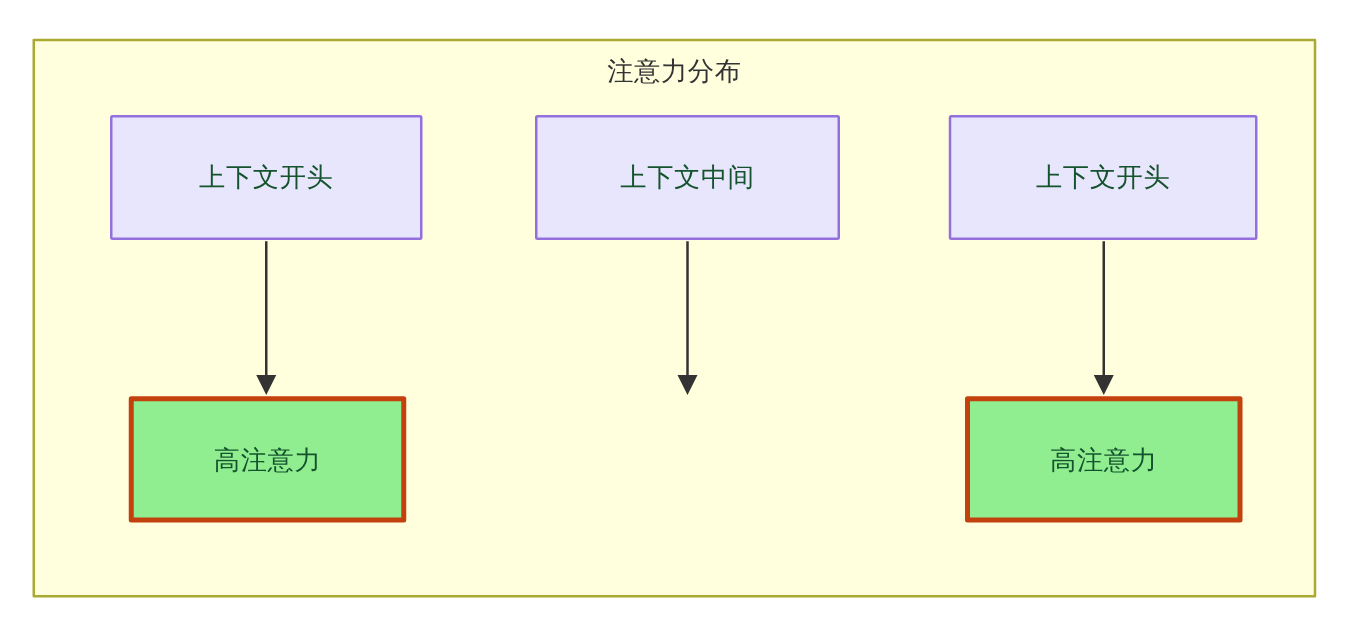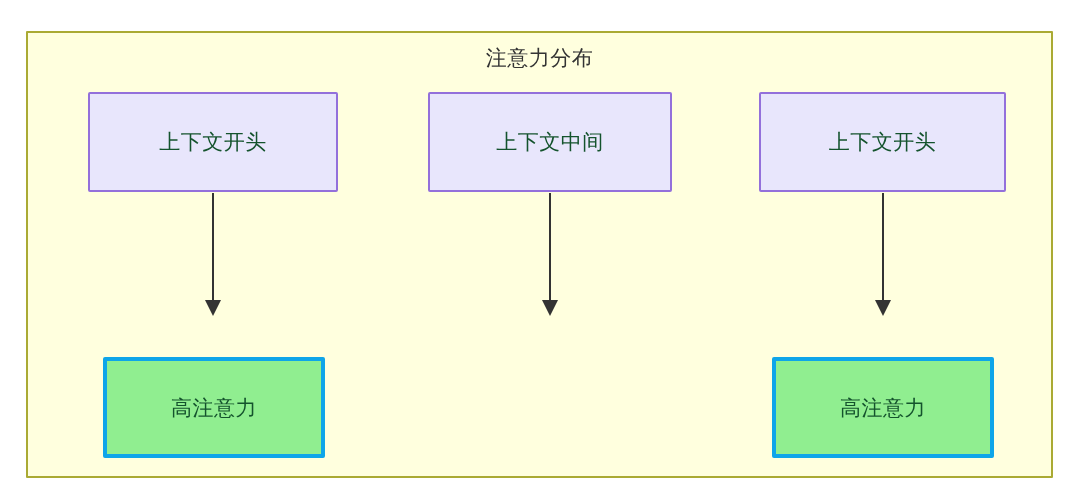--- a/index.html
+++ b/index.html
@@ -55,23 +55,22 @@
     font-size: 21px;
     color: #14532d;
     letter-spacing: 0.5px;
   }
   .node-source {
     background: #e8e6fc;
     border: 2px solid #9370db;
     border-radius: 2px;
   }
   .node-outcome {
-    border: 4px solid #0ea5e9;
+    border: 4px solid #c2410c;
     border-radius: 2px;
-    margin-top: 40px;
   }
   .fill-high { background: #90ee90; }
   .fill-low  { background: #f89a9a; }
 
   
   #node-ctx-start   { left: 88px;  top: 92px;  width: 250px; height: 100px; }
   #node-ctx-middle  { left: 428px; top: 92px;  width: 244px; height: 100px; }
   #node-ctx-end     { left: 759px; top: 92px;  width: 247px; height: 100px; }
 
   #node-attn-start  { left: 103px; top: 317px; width: 222px; height: 101px; }

